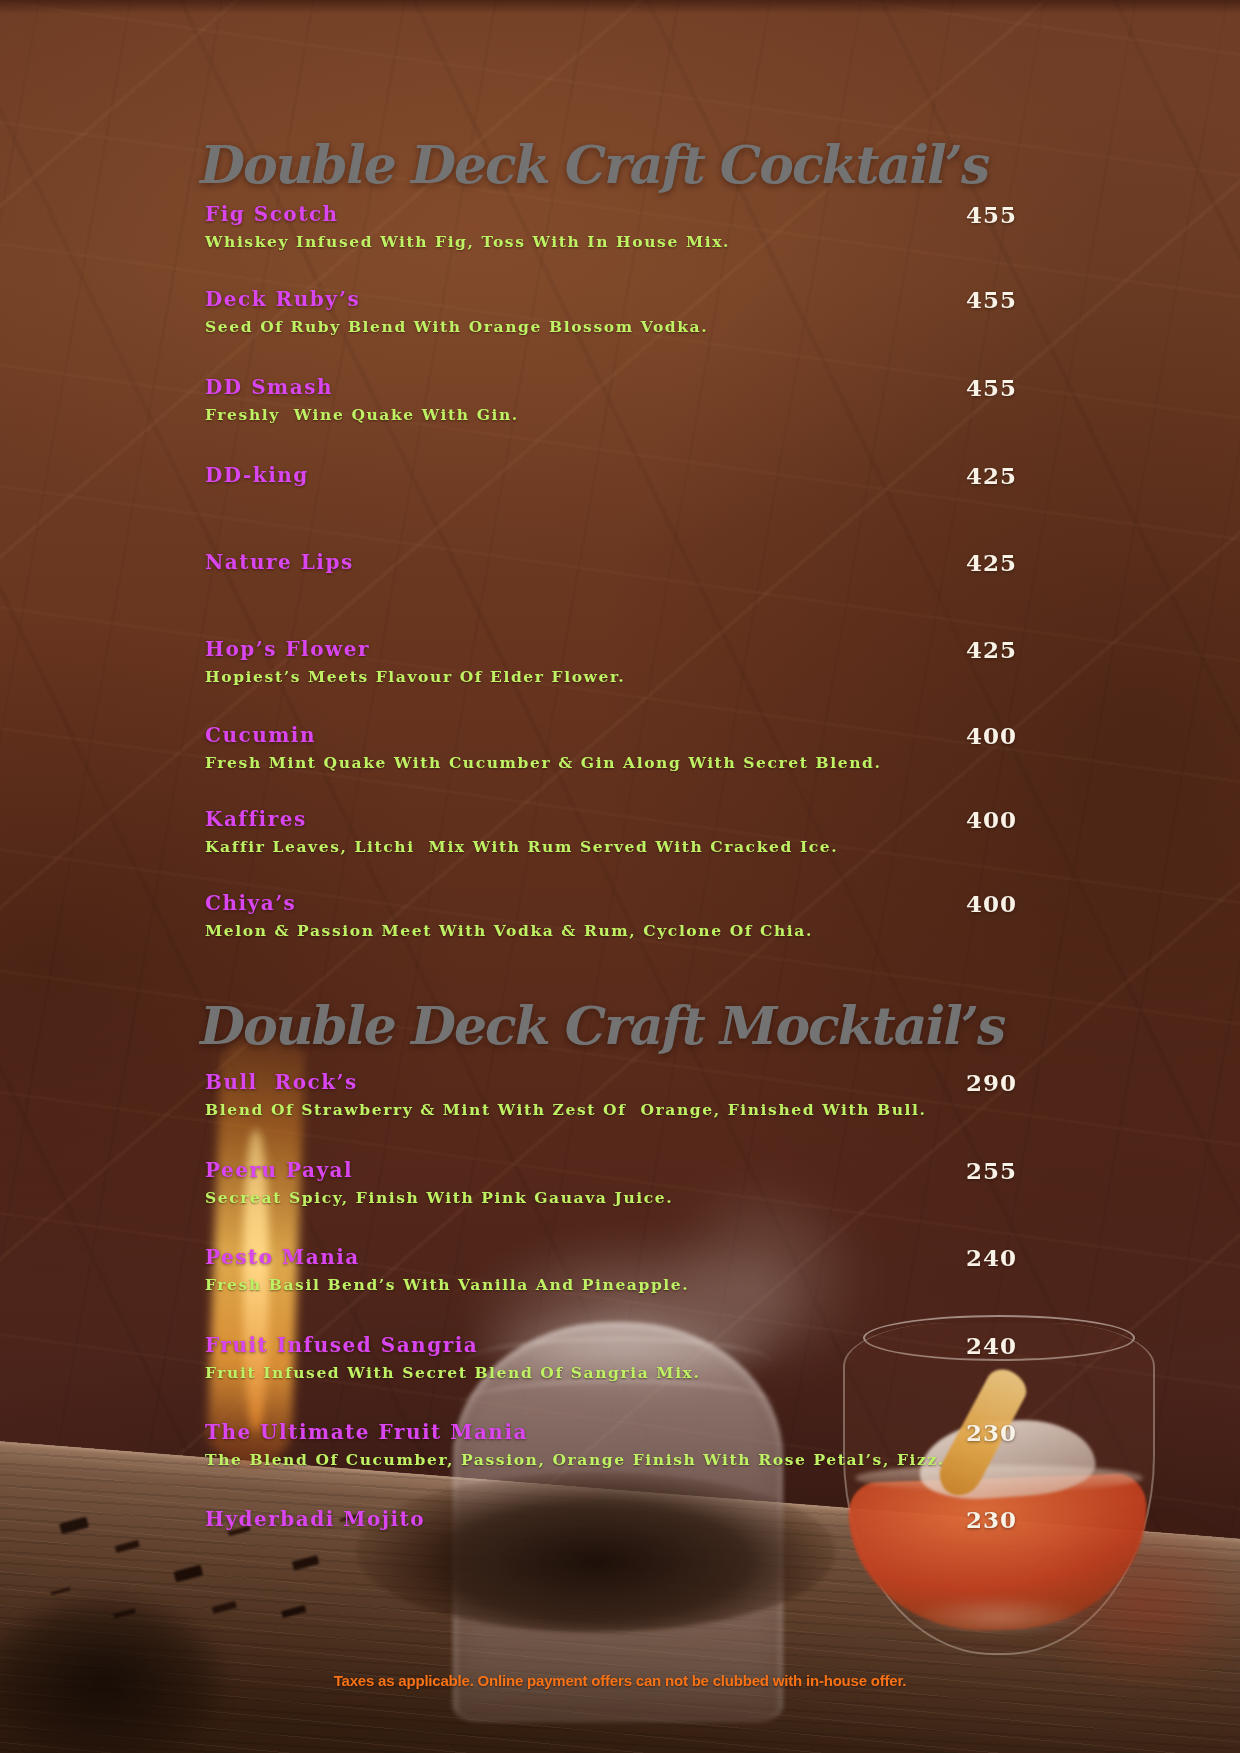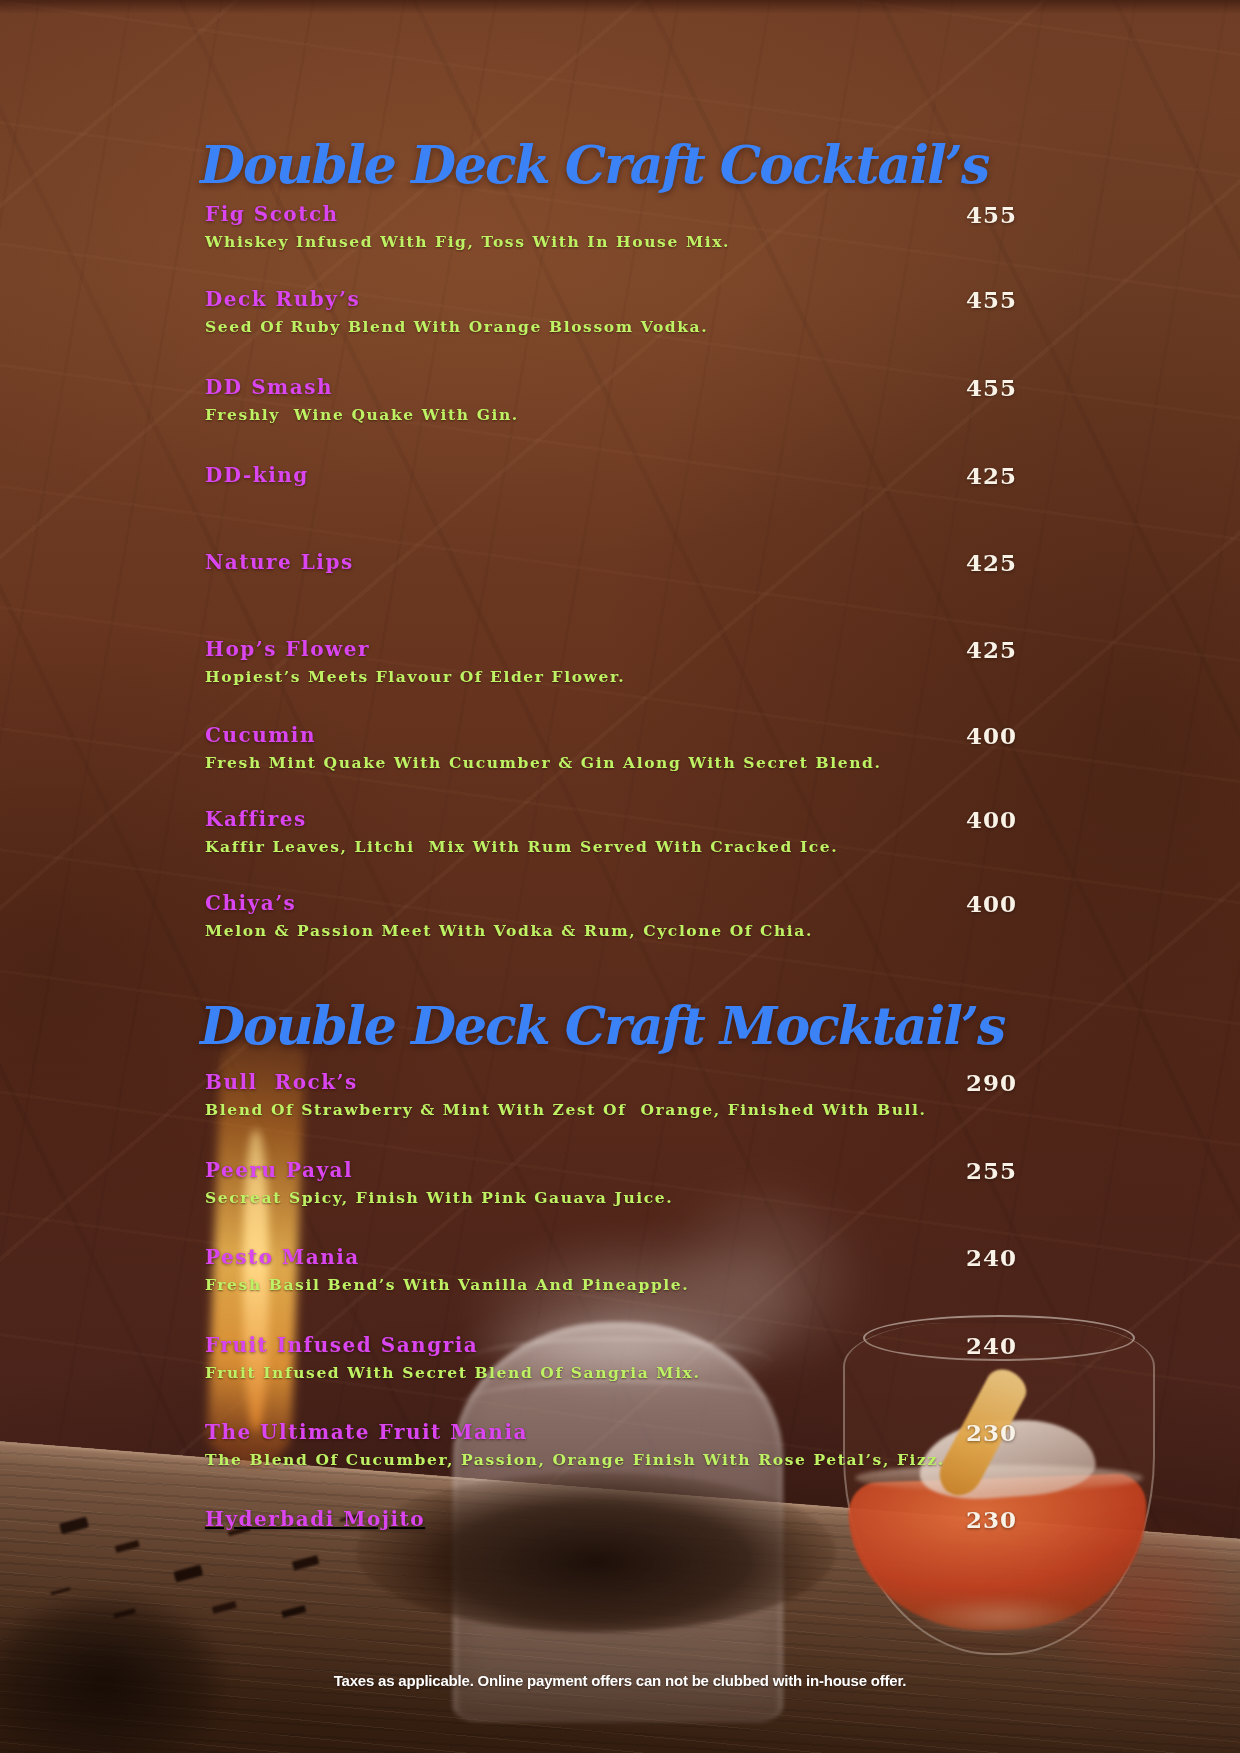--- a/index.html
+++ b/index.html
@@ -133,41 +133,41 @@
   .red-reflection{
     position:absolute;left:1015px;top:1500px;width:260px;height:210px;border-radius:50%;
     filter:blur(9px);
     background:radial-gradient(closest-side, rgba(158,44,22,0.38), transparent 85%);
   }
   
   .text-layer{position:absolute;inset:0;}
   .sec-title{
     position:absolute;left:200px;margin:0;
     font-family:"DejaVu Serif",serif;font-style:italic;font-weight:700;
-    font-size:52px;line-height:1;letter-spacing:-2px;color:#3b82f6;
+    font-size:52px;line-height:1;letter-spacing:-2px;color:#737373;
     text-shadow:0 2px 6px rgba(30,10,4,0.45);white-space:pre;
   }
   .item{position:absolute;left:205px;width:860px;}
   .item-name{
     font-weight:700;font-size:20px;line-height:26px;letter-spacing:1.5px;
     color:#d946ef;white-space:pre;text-shadow:0 1px 3px rgba(25,8,3,0.5);
   }
   .item-desc{
     margin-top:5px;font-weight:700;font-size:15.5px;line-height:19px;letter-spacing:1.6px;
     color:#bef264;white-space:pre;text-shadow:0 1px 2px rgba(25,8,3,0.5);
   }
   .item-price{
     position:absolute;right:48px;top:1px;
     font-weight:700;font-size:23px;line-height:26px;letter-spacing:1px;
     color:#f8f2e7;text-shadow:0 1px 3px rgba(25,8,3,0.5);
   }
   .footer-note{
     position:absolute;left:0;right:0;top:1672px;text-align:center;
     font-family:"Liberation Sans",sans-serif;font-weight:600;font-size:15px;
-    letter-spacing:-0.2px;color:#ffffff;text-shadow:0 1px 2px rgba(20,8,3,0.6);
+    letter-spacing:-0.2px;color:#f97316;text-shadow:0 1px 2px rgba(20,8,3,0.6);
   }
 </style>
 </head>
 <body>
 
 <div class="page">
 
   <div class="bg-leather"></div>
   <div class="bg-creases"></div>
 
@@ -266,21 +266,21 @@
         <div class="item" style="top: 1332px;">
     <div class="item-name">Fruit Infused Sangria</div>
     <div class="item-desc">Fruit Infused With Secret Blend Of Sangria Mix.</div>
     <div class="item-price">240</div>
   </div>
         <div class="item" style="top: 1419px;">
     <div class="item-name">The Ultimate Fruit Mania</div>
     <div class="item-desc">The Blend Of Cucumber, Passion, Orange Finish With Rose Petal’s, Fizz.</div>
     <div class="item-price">230</div>
   </div>
-        <div class="item" style="top: 1506px; text-decoration: underline;">
+        <div class="item" style="top: 1506px;">
     <div class="item-name">Hyderbadi Mojito</div>
     <div class="item-price">230</div>
   </div>
       </div>
 
     <div class="footer-note">Taxes as applicable. Online payment offers can not be clubbed with in-house offer.</div>
   </div>
 </div>
 
 </body></html>

